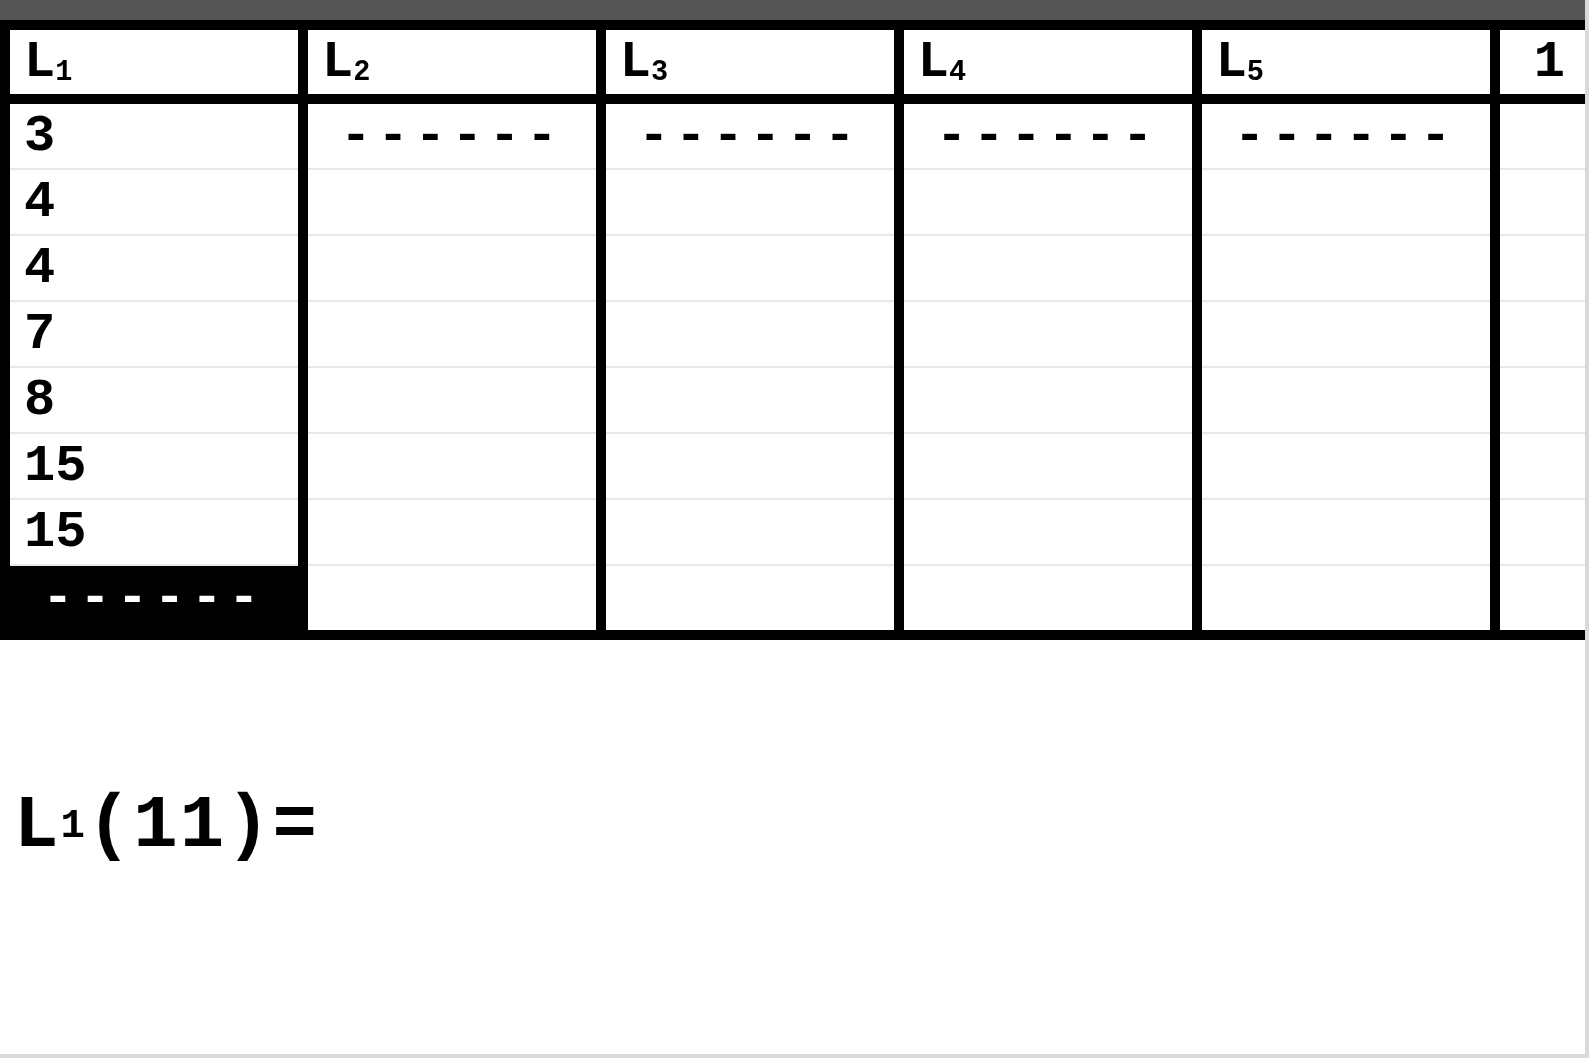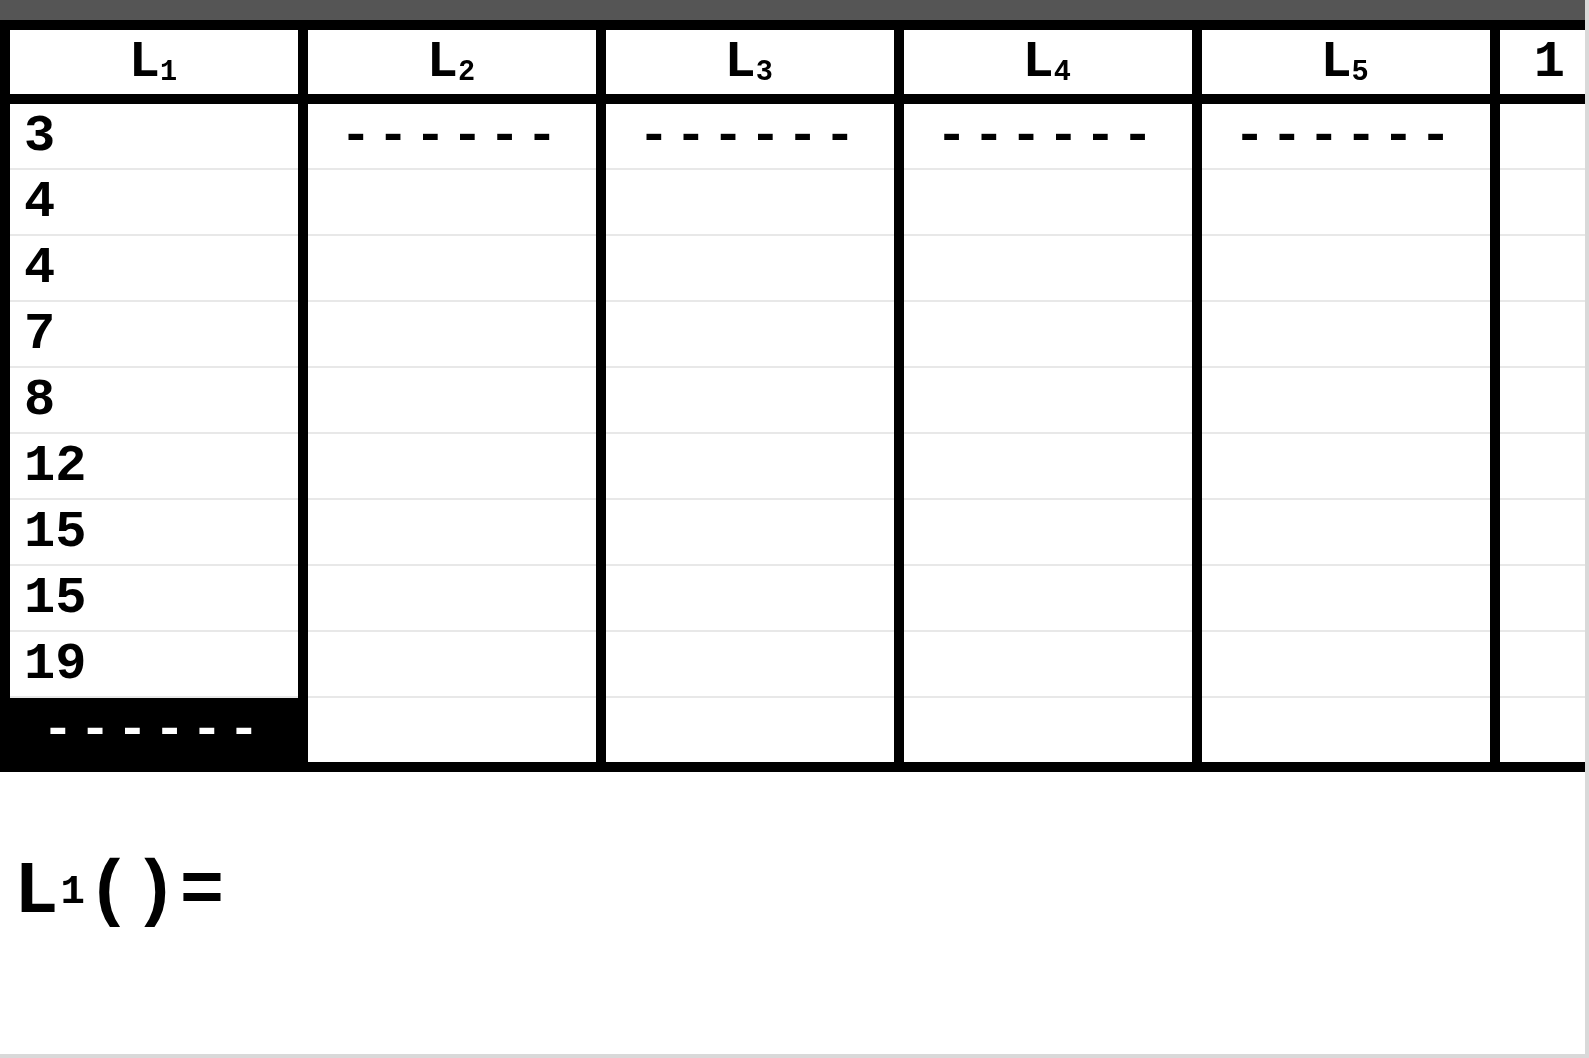--- a/index.html
+++ b/index.html
@@ -51,21 +51,21 @@
     font-size: 52px;
     font-weight: 900;
     color: #000;
     vertical-align: middle;
     white-space: nowrap;
     overflow: hidden;
     position: relative;
     background: #fff;
   }
 
-  th.hdr { text-align: center; border-top: 10px solid #000; }
+  th.hdr { text-align: left; border-top: 10px solid #000; }
 
   td.idx, th.idx { text-align: right; }
 
   tr.hdr-row th { border-bottom: 10px solid #000; }
 
   
   table.list-table { border-right: 0; }
 
   
   tr.data-row td { border-bottom: 2px solid #e8e8e8; }
@@ -181,45 +181,29 @@
           </tr>
           <tr class="data-row">
             <td class="cell first left">8</td>
             <td class="cell center"></td>
             <td class="cell center"></td>
             <td class="cell center"></td>
             <td class="cell center"></td>
             <td class="idx"></td>
           </tr>
           <tr class="data-row">
-            <td class="cell first left">12</td>
-            <td class="cell center"></td>
-            <td class="cell center"></td>
-            <td class="cell center"></td>
-            <td class="cell center"></td>
-            <td class="idx"></td>
-          </tr>
-          <tr class="data-row">
             <td class="cell first left">15</td>
             <td class="cell center"></td>
             <td class="cell center"></td>
             <td class="cell center"></td>
             <td class="cell center"></td>
             <td class="idx"></td>
           </tr>
           <tr class="data-row">
             <td class="cell first left">15</td>
-            <td class="cell center"></td>
-            <td class="cell center"></td>
-            <td class="cell center"></td>
-            <td class="cell center"></td>
-            <td class="idx"></td>
-          </tr>
-          <tr class="data-row">
-            <td class="cell first left">19</td>
             <td class="cell center"></td>
             <td class="cell center"></td>
             <td class="cell center"></td>
             <td class="cell center"></td>
             <td class="idx"></td>
           </tr>
           <tr class="data-row bottom-row">
             <td class="cell first cursor center"><span class="empty-dash">------</span></td>
             <td class="cell center"></td>
             <td class="cell center"></td>
@@ -228,17 +212,18 @@
             <td class="idx"></td>
           </tr>
         </tbody>
     </table>
   </div>
 
   <div class="status">
     <span>L</span>
       <span class="sub">1</span>
       <span>(</span>
+      <span>11</span>
       <span>)</span>
       <span>=</span>
       <span></span>
   </div>
 </div>
 
 </body></html>

